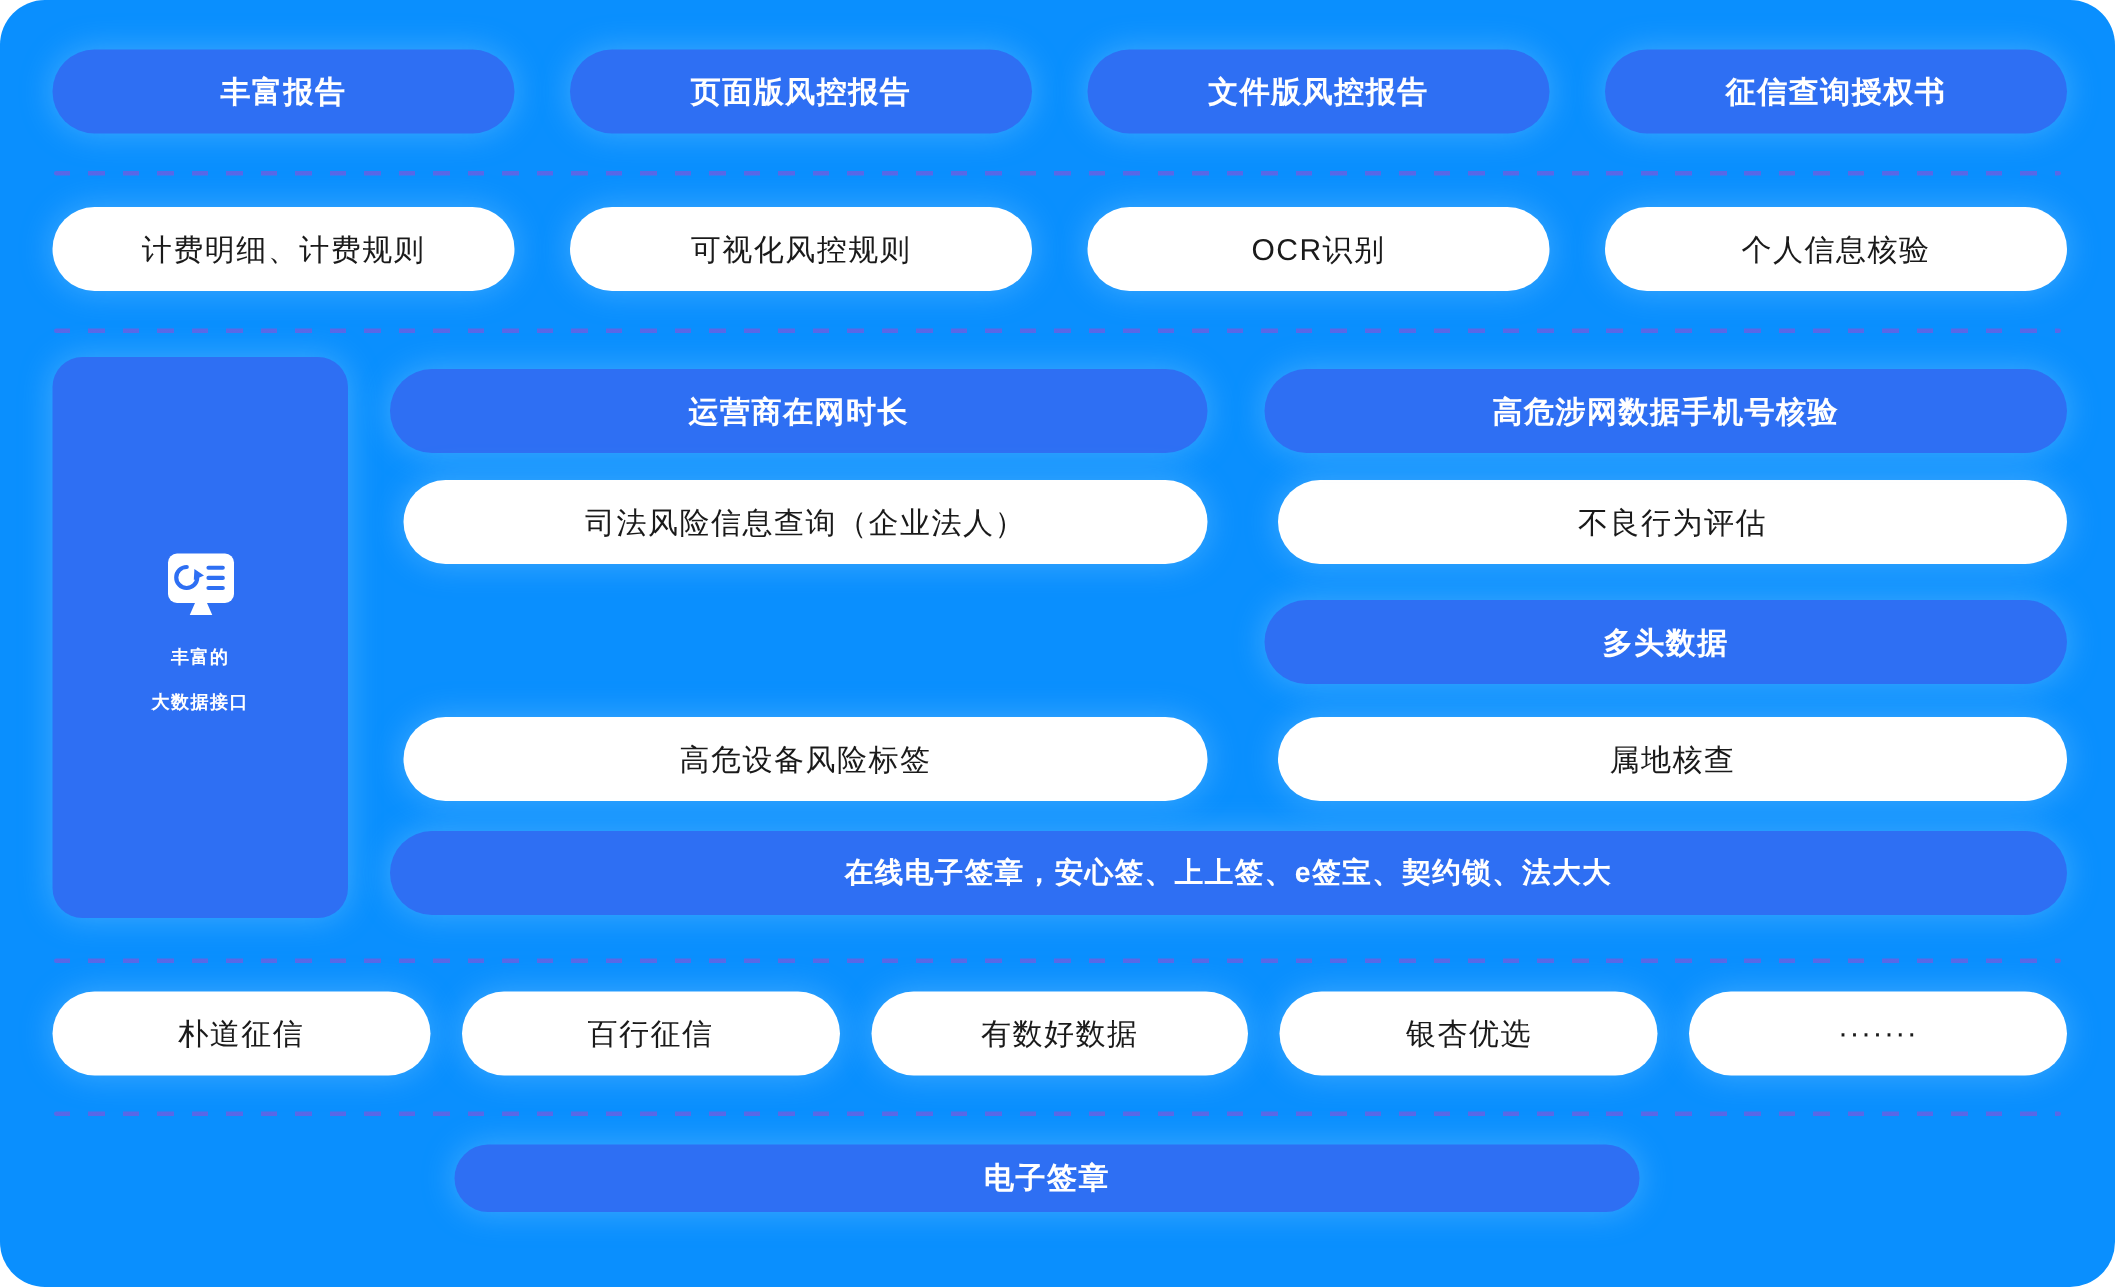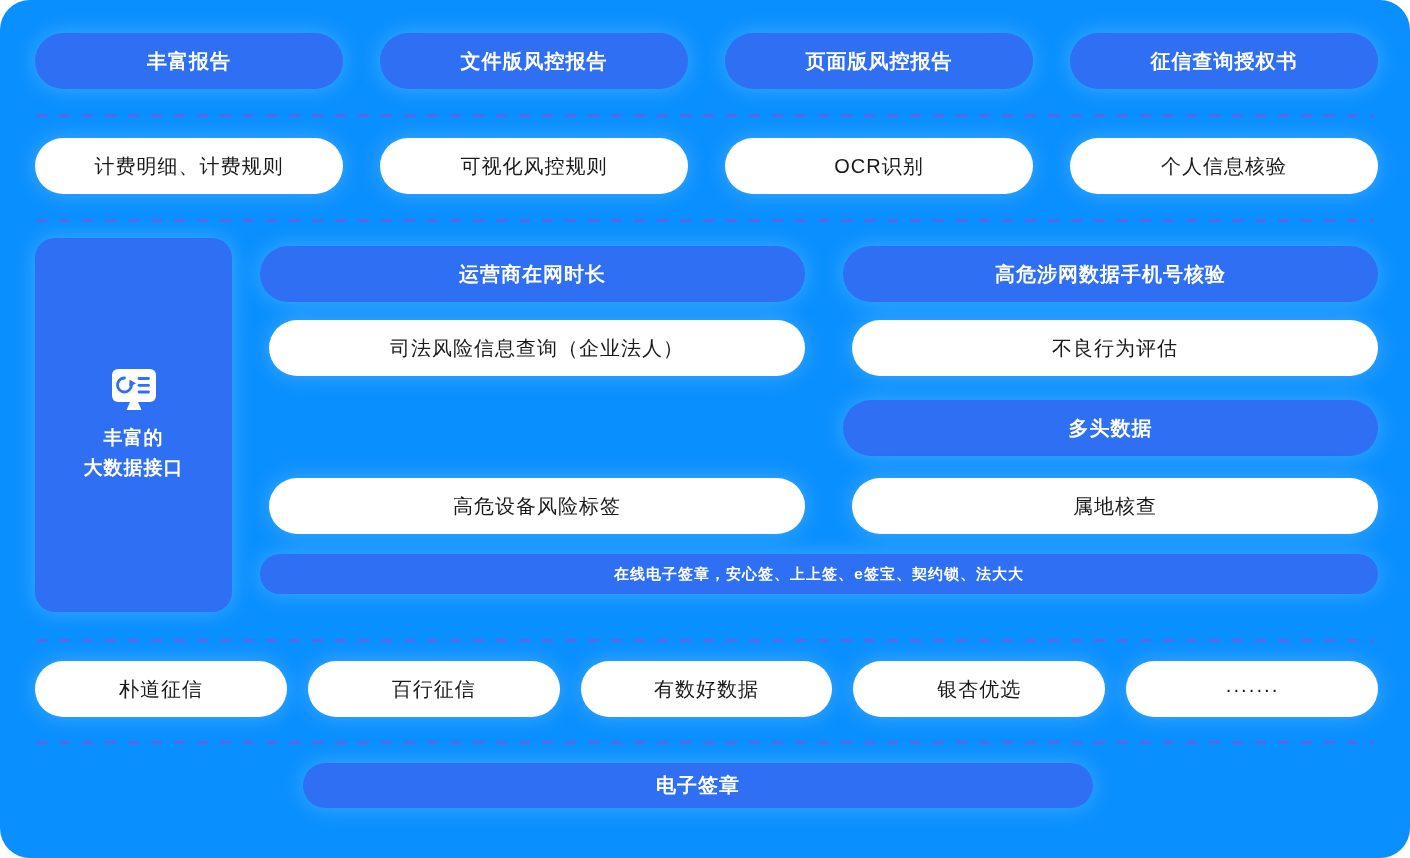--- a/index.html
+++ b/index.html
@@ -64,49 +64,49 @@
   .side-box{
     position:absolute;left:0;top:0;width:197px;height:374px;
     background:var(--pill-blue);
     border-radius:20px;
     display:flex;flex-direction:column;align-items:center;justify-content:center;
     color:var(--text-on-blue);
     box-shadow:0 0 22px rgba(150,215,255,.40);
   }
   .side-box .icon{margin-bottom:10px;line-height:0;}
   .side-title{
-    font-size:19px;font-weight:700;letter-spacing:1px;
+    font-size:12px;font-weight:700;letter-spacing:1px;
     line-height:30px;text-align:left;
   }
   .m-row{position:absolute;height:56px;}
   .colL{left:225px;width:545px;}
   .colR{left:808px;width:535px;}
   .colL.white{left:234px;width:536px;}
   .colR.white{left:817px;width:526px;}
   .r1{top:8px;}.r2{top:82px;}.r3{top:162px;}.r4{top:240px;}
-  .wide-bar{position:absolute;left:225px;top:316px;width:1118px;height:40px;font-size:15px;font-family:Liberation Mono, monospace;}
+  .wide-bar{position:absolute;left:225px;top:316px;width:1118px;height:56px;font-size:19px;}
   
   .partners{
     position:absolute;left:35px;top:661px;width:1343px;height:56px;
     display:grid;grid-template-columns:repeat(5,1fr);gap:21px;
   }
   
   .footer-pill{
     position:absolute;left:303px;top:763px;width:790px;height:45px;
   }
 </style>
 </head>
 <body>
 
 <div class="canvas">
 
   <div class="grid4 row-top">
     <div class="pill blue">丰富报告</div>
+    <div class="pill blue">页面版风控报告</div>
     <div class="pill blue">文件版风控报告</div>
-    <div class="pill blue">页面版风控报告</div>
     <div class="pill blue">征信查询授权书</div>
   </div>
 
   <div class="dash dash1"></div>
 
   <div class="grid4 row-second">
     <div class="pill white">计费明细、计费规则</div>
     <div class="pill white">可视化风控规则</div>
     <div class="pill white">OCR识别</div>
     <div class="pill white">个人信息核验</div>

